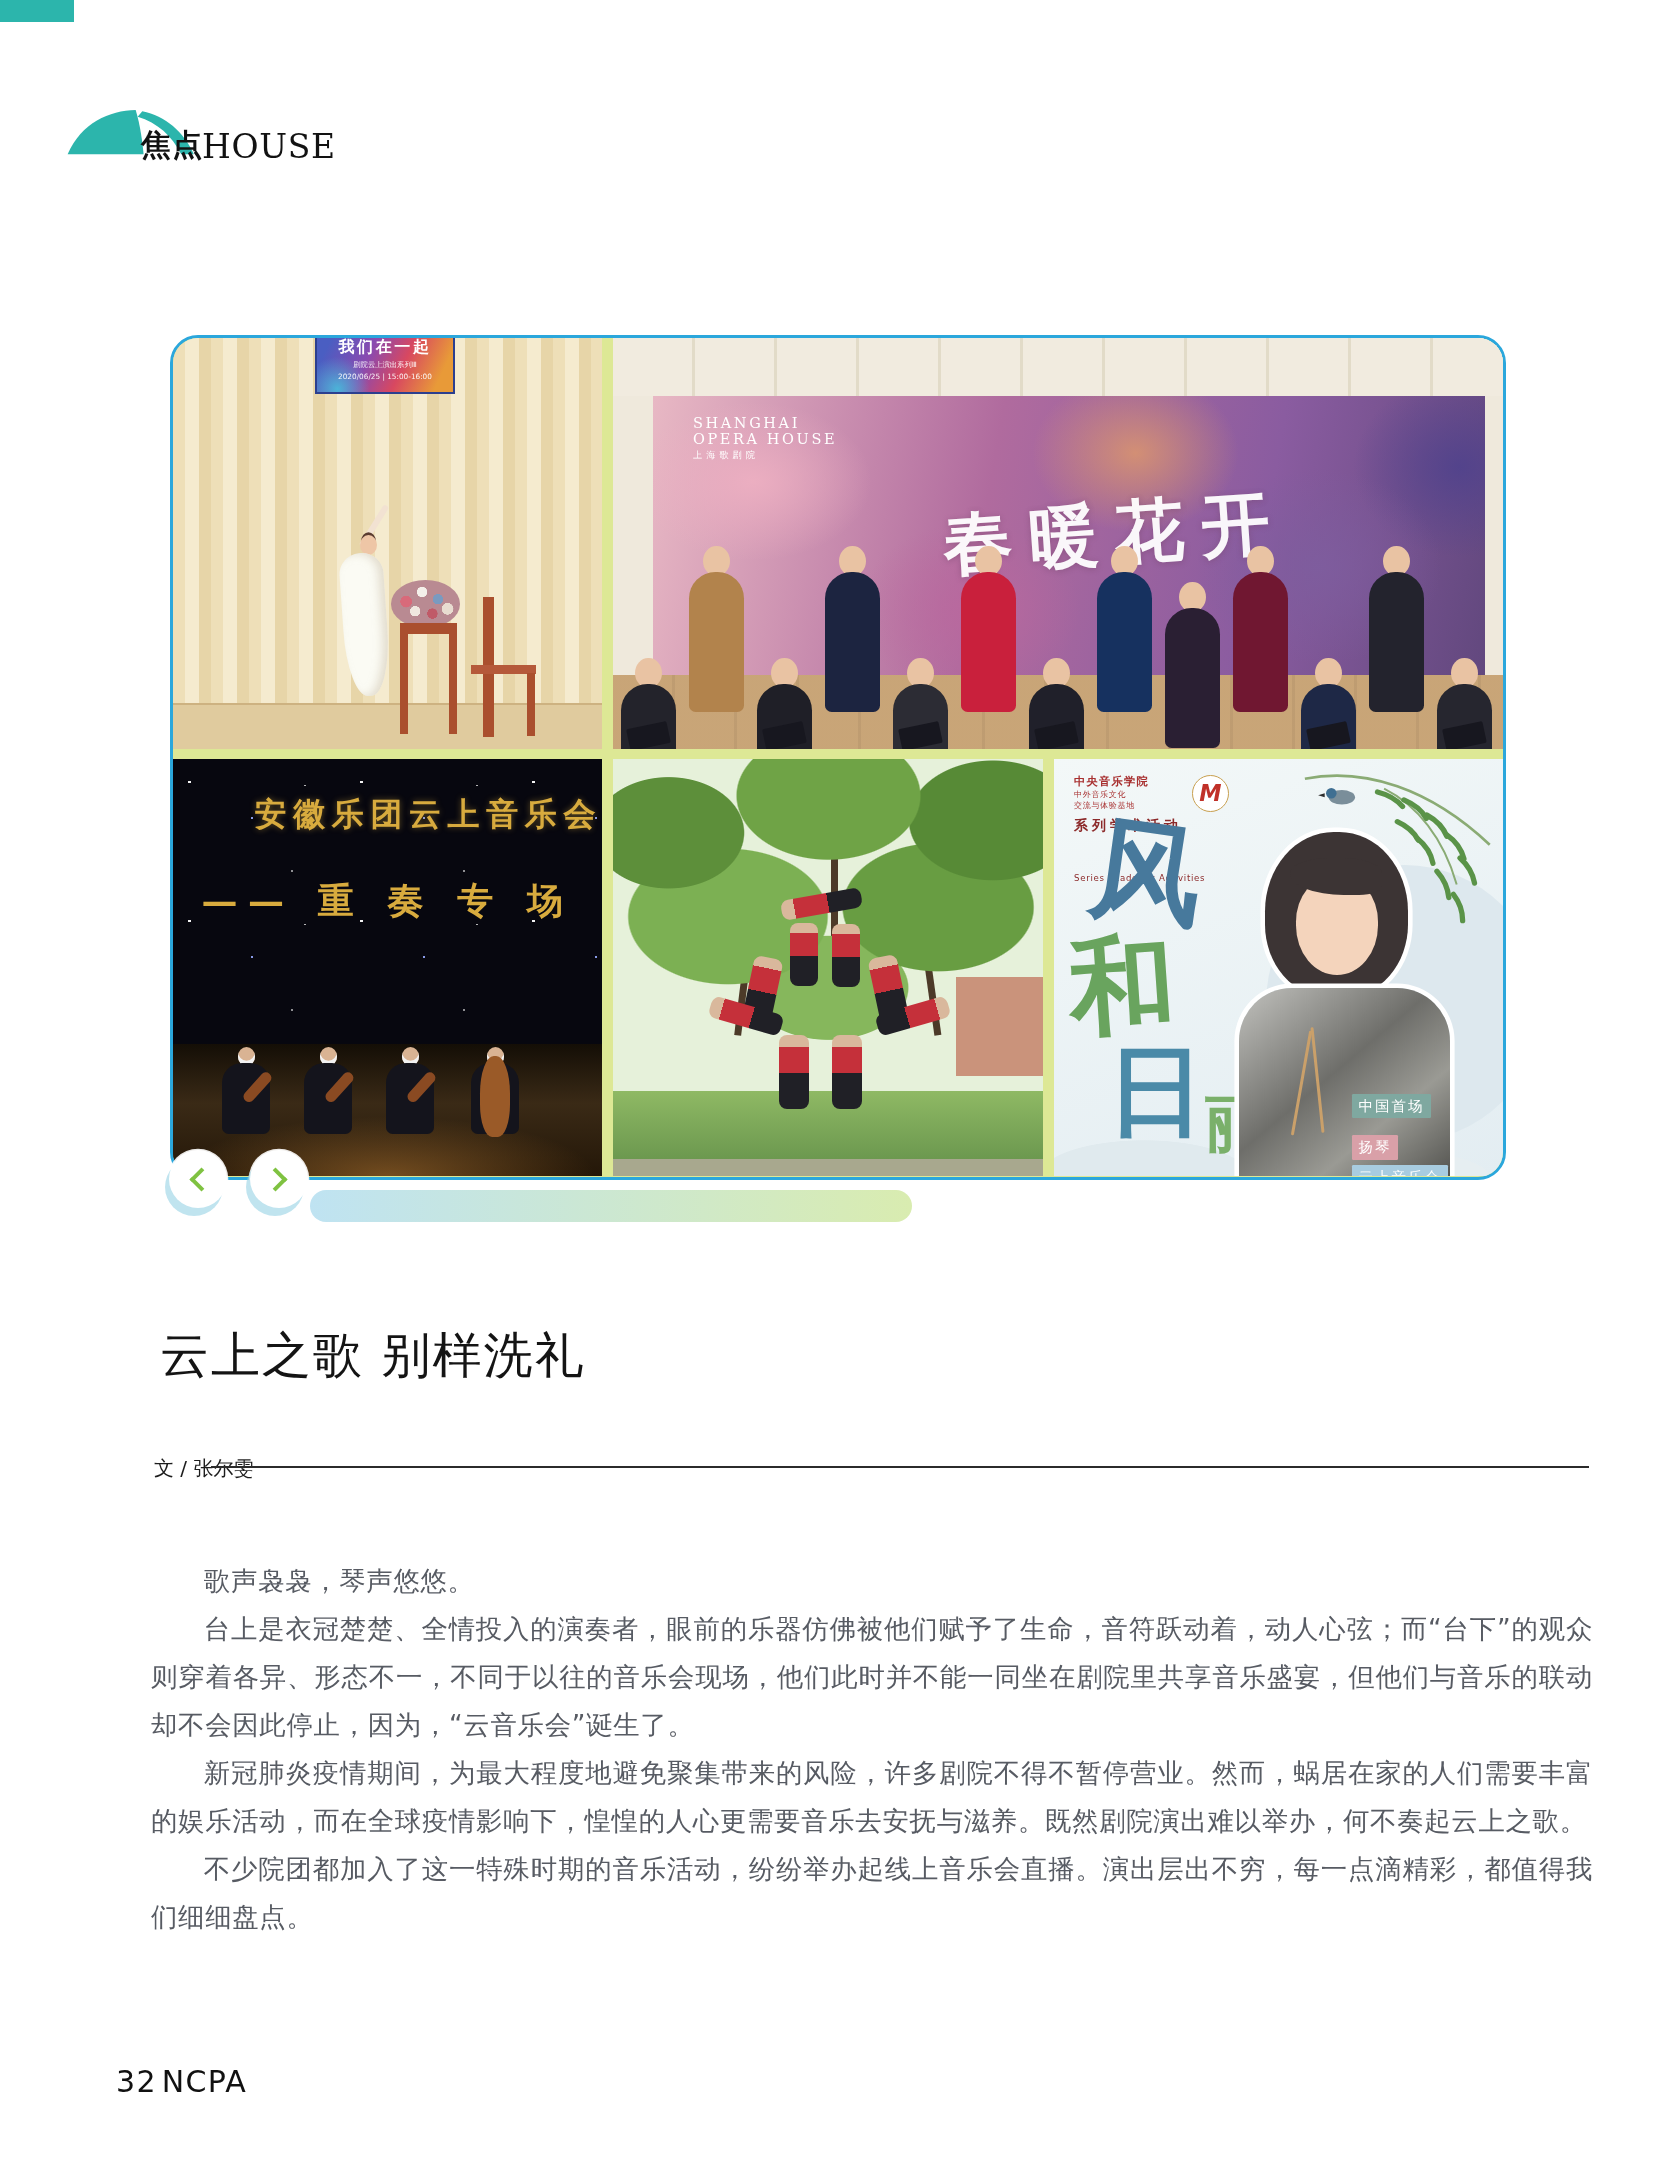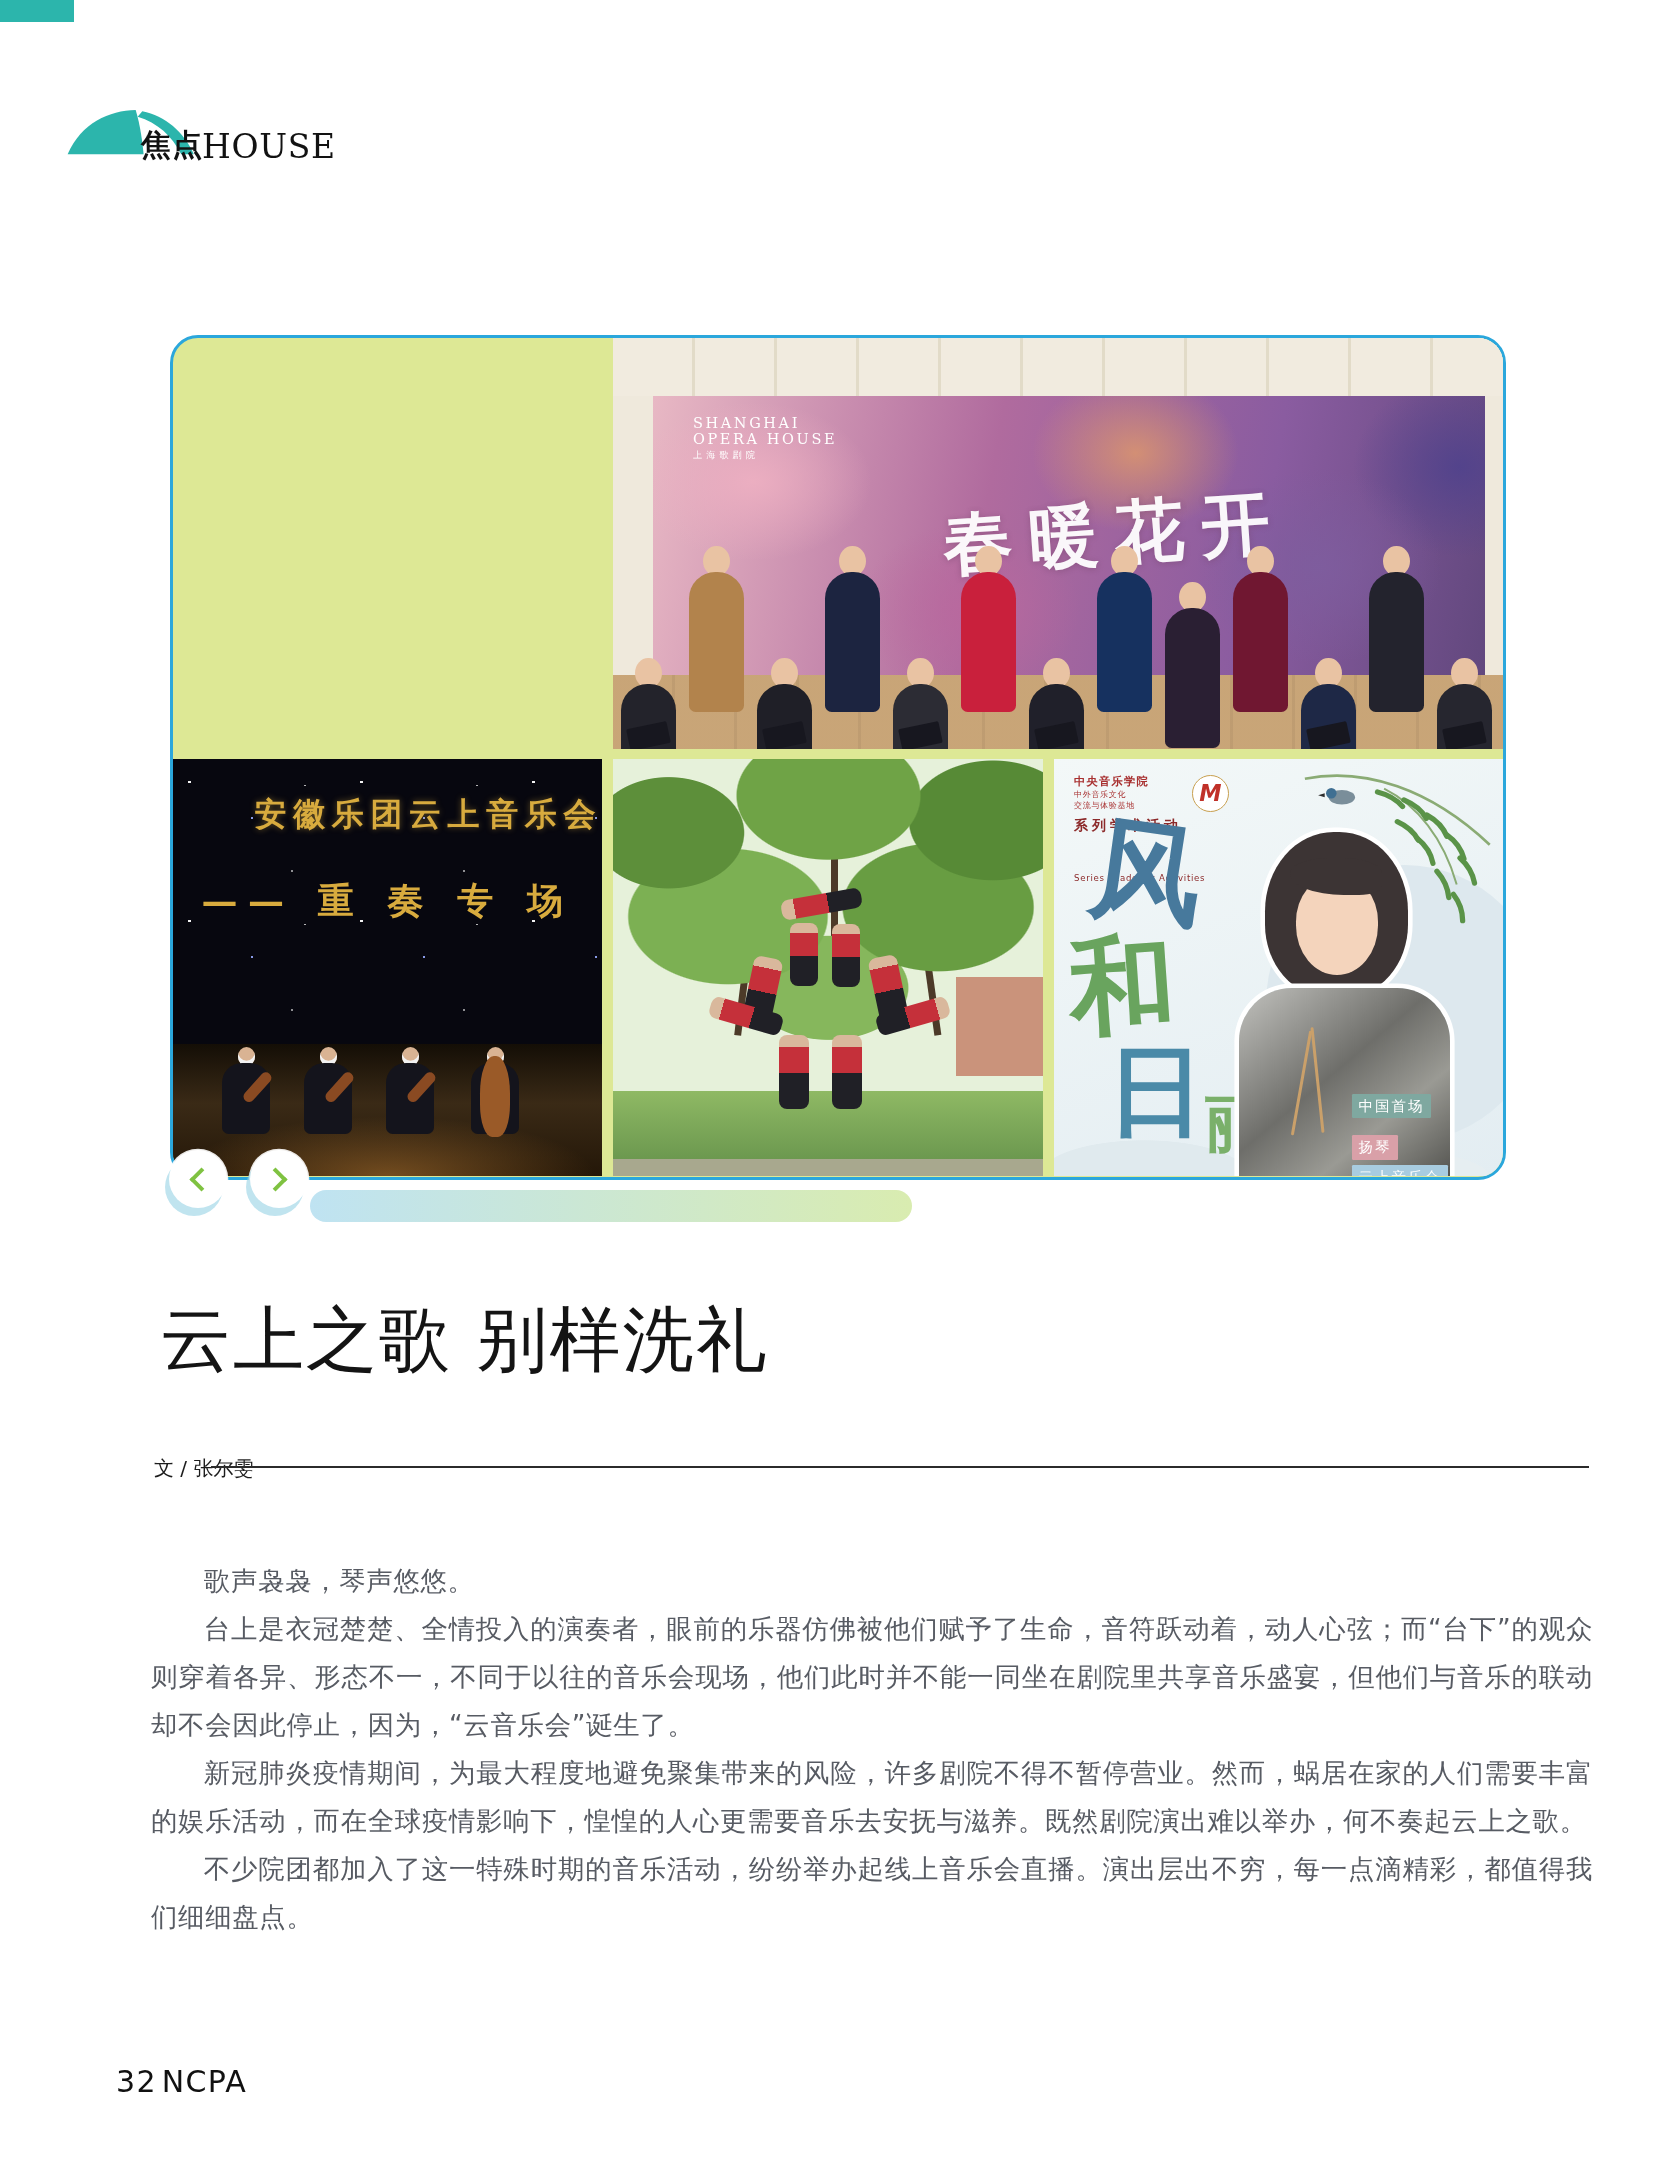--- a/index.html
+++ b/index.html
@@ -209,21 +209,21 @@
   .cloud-play { position:absolute; left:18.5px; top:9.2px; width:0; height:0; z-index:2;
                 border-left:14.5px solid #fff; border-top:8.6px solid transparent; border-bottom:8.6px solid transparent; }
   .pill-label { font-size:31px; font-weight:bold; color:#6cb83c; letter-spacing:3.3px; }
   .search-icon { margin-left:auto; position:relative; width:37px; height:37px; }
   .search-lens { position:absolute; left:1.3px; top:1.3px; width:25px; height:25px;
                  border:5.3px solid #7fc241; border-radius:50%; }
   .search-handle { position:absolute; left:26.4px; top:26.4px; width:12px; height:6px; background:#7fc241;
                    border-radius:2.6px; transform:rotate(45deg); }
 
   
-  .article-title { left:160px; top:1293px; font-size:71px; font-weight:400; color:#141414;
+  .article-title { left:160px; top:1323px; font-size:49px; font-weight:400; color:#141414;
                    font-family:"DejaVu Serif","Liberation Serif",serif; letter-spacing:2px; }
   .byline { left:154px; top:1455px; font-size:20px; color:#1c1c1c; }
   .byline-rule { left:211px; top:1466px; width:1378px; height:2px; background:#2b2b2b; }
   .body-text { left:151px; top:1557px; width:1442px; font-size:26.4px; line-height:1.82;
                color:#575b63; text-align:justify; }
   .body-text p { text-indent:2em; letter-spacing:0.7px; }
 
   
   .footer { left:116px; top:2064px; font-size:30px; color:#111; letter-spacing:1.3px; }
   .footer .mag { margin-left:5px; }
@@ -236,20 +236,36 @@
   <div class="abs header-bar"></div>
   <svg class="abs header-swoosh" viewBox="0 0 224 80">
     <path d="M7,76 C28,28 70,10 110,9 C117,32 120,56 122,76 Z" fill="#2cb5ac"></path>
     <path d="M120,11 C155,18 183,42 198,76 L179,76 C165,48 143,28 113,19 Z" fill="#2cb5ac"></path>
   </svg>
   <div class="abs header-cn">焦点</div>
   <div class="abs header-en">HOUSE</div>
 
   <div class="abs collage">
 
+    <div class="photo photo1">
+      <div class="abs p1-floor"></div>
+      <div class="abs p1-screen">
+        <div class="p1-screen-title">我们在一起</div>
+        <div class="p1-screen-sub">剧院云上演出系列Ⅲ</div>
+        <div class="p1-screen-date">2020/06/25 | 15:00-16:00</div>
+      </div>
+      <div class="abs p1-arm"></div>
+      <div class="abs p1-head"></div>
+      <div class="abs p1-dress"></div>
+      <div class="abs p1-flowers"></div>
+      <div class="abs p1-table"></div>
+      <div class="abs p1-chair-back"></div>
+      <div class="abs p1-chair-seat"></div>
+      <div class="abs p1-chair-leg"></div>
+    </div>
 
     <div class="photo photo2">
       <div class="abs p2-ceiling"></div>
       <div class="abs p2-backdrop">
         <div class="abs p2-logo">
           <div class="p2-logo-l1">SHANGHAI</div>
           <div class="p2-logo-l2">OPERA HOUSE</div>
           <div class="p2-logo-l3">上海歌剧院</div>
         </div>
         <div class="abs p2-title">春暖花开</div>

